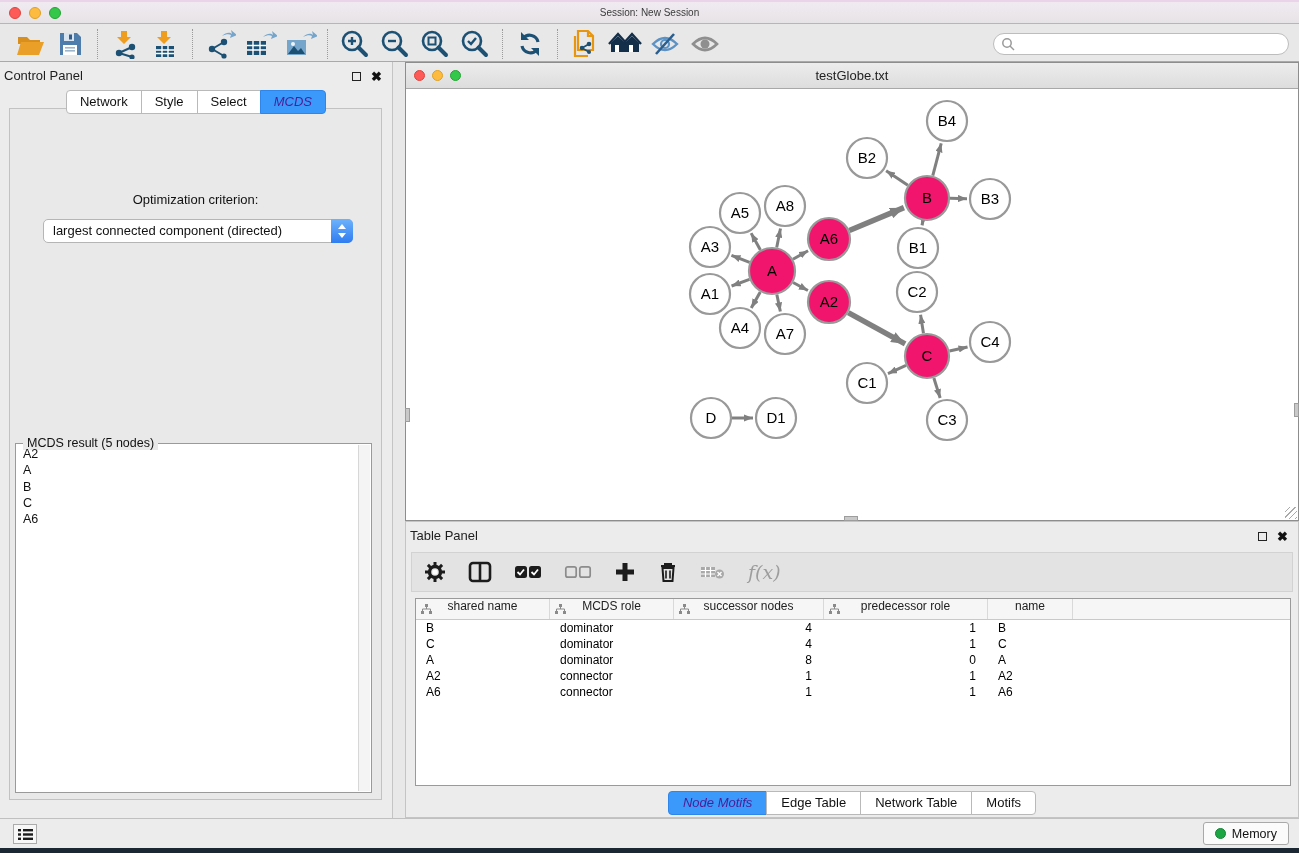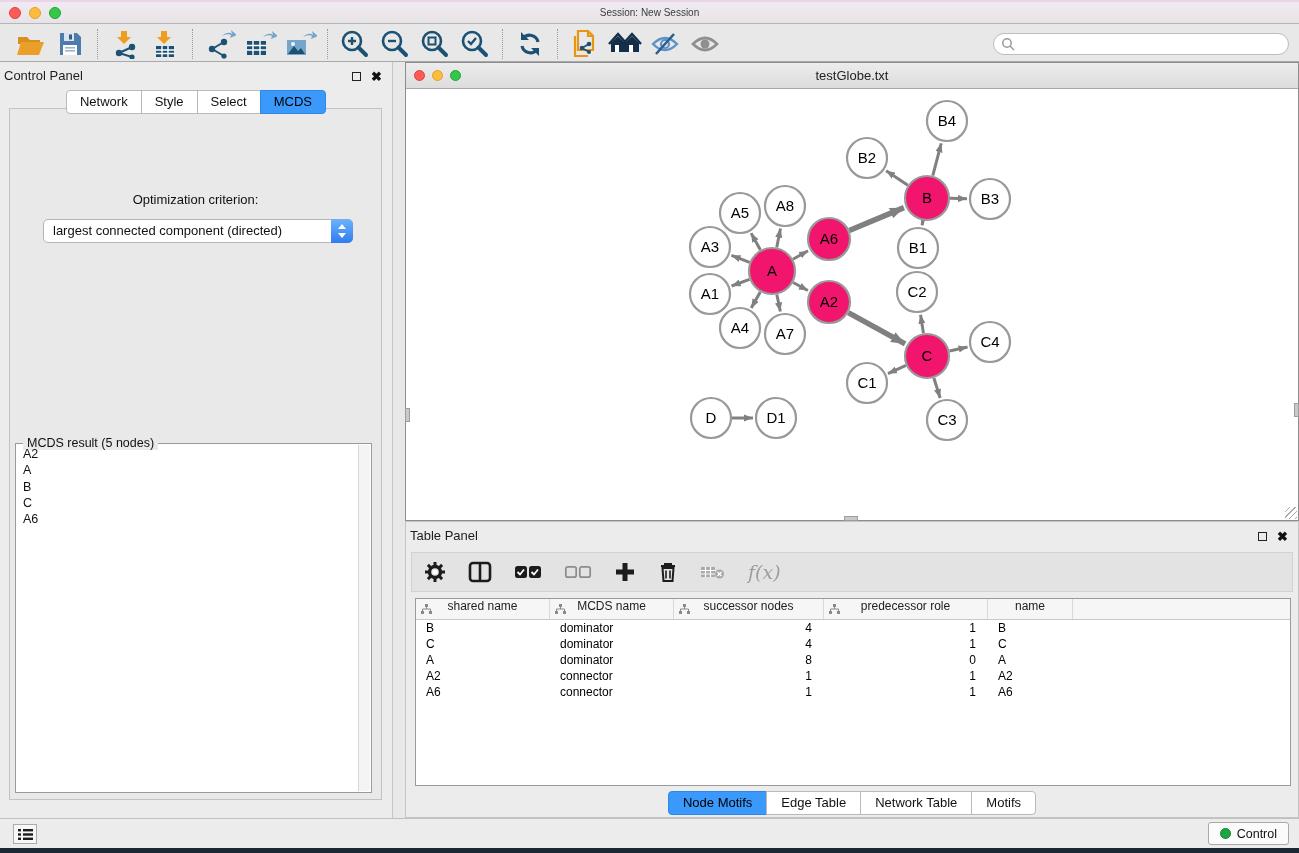--- a/index.html
+++ b/index.html
@@ -25,21 +25,21 @@
   
   .control-panel { position:absolute; left:0; top:62px; width:393px; height:756px; background:#ececec; border-right:1px solid #c4c4c4; }
   .panel-head { height:28px; line-height:28px; padding-left:4px; font-size:13px; color:#1e1e1e; position:relative; }
   .panel-icons { position:absolute; right:10px; top:0; height:28px; display:flex; align-items:center; gap:10px; }
   .float-box { width:9px; height:9px; border:1.5px solid #222; display:inline-block; }
   .close-x { font-size:13px; font-weight:bold; color:#111; line-height:1; }
   .tabs-row { display:flex; justify-content:center; position:relative; z-index:3;align-items:center; }
   .tab { font-size:13px; padding:3px 13px 4px; background:#fff; border:1px solid #b9b9b9; margin-left:-1px; color:#111; }
   .tab:first-child { border-radius:4px 0 0 4px; margin-left:0; }
   .tab:last-child { border-radius:0 4px 4px 0; }
-  .tab.active { background:#3b99fc; border-color:#2e86ea; color:#000000; }
+  .tab.active { background:#3b99fc; border-color:#2e86ea; color:#4c1d95;font-style:italic; }
   .cp-content { position:absolute; left:9px; right:10px; top:105px; bottom:18px; background:#e9e9e9; border:1px solid #c2c2c2; margin-top:-59px; padding-top:59px; }
   .opt-label { text-align:center; font-size:13px; color:#111; margin-top:24px; }
   .dropdown { position:relative; margin:12px 28px 0 33px; height:24px; background:#fff; border:1px solid #b5b5b5; border-radius:5px; font-size:13px; color:#111; line-height:22px; padding-left:9px; }
   .dd-stepper { position:absolute; right:-1px; top:-1px; width:22px; height:24px; border-radius:0 5px 5px 0; background:linear-gradient(#6db3fb,#2f7cf0); display:flex; flex-direction:column; align-items:center; justify-content:center; }
   .dd-stepper svg { display:block; }
   .btn-row { display:flex; justify-content:center; gap:15px; margin-top:13px; }
   .mac-btn { font-size:13px; color:#111; background:linear-gradient(#ffffff,#f3f3f3); border:1px solid #b0b0b0; border-radius:4px; padding:3px 15px 4px; }
   .mcds-box { position:absolute; left:5px; right:9px; top:334px; bottom:6px; border:1px solid #9a9a9a; background:#fff; }
   .mcds-legend { position:absolute; top:-8px; left:7px; background:#e9e9e9; padding:0 4px; font-size:12.5px; color:#111; }
   .mcds-list { position:absolute; inset:2px 14px 2px 2px; overflow:hidden; }
@@ -453,21 +453,21 @@
           </div>
           <div class="th-cell" style="width: 124px;">
             <svg class="hicon" width="11" height="11">
               <g fill="#8a8a8a">
                 <rect x="4" y="0" width="3" height="3"></rect>
                 <rect x="0" y="7" width="3" height="3"></rect>
                 <rect x="8" y="7" width="3" height="3"></rect>
               </g>
               <path d="M5.5 3v2M1.5 7V5h8v2" stroke="#8a8a8a" stroke-width="1" fill="none"></path>
             </svg>
-            <span>MCDS name</span>
+            <span>MCDS role</span>
           </div>
           <div class="th-cell" style="width: 150px;">
             <svg class="hicon" width="11" height="11">
               <g fill="#8a8a8a">
                 <rect x="4" y="0" width="3" height="3"></rect>
                 <rect x="0" y="7" width="3" height="3"></rect>
                 <rect x="8" y="7" width="3" height="3"></rect>
               </g>
               <path d="M5.5 3v2M1.5 7V5h8v2" stroke="#8a8a8a" stroke-width="1" fill="none"></path>
             </svg>
@@ -542,16 +542,16 @@
           <rect x="5" y="1" width="10" height="2.4"></rect>
           <rect x="0" y="5.3" width="3" height="2.4"></rect>
           <rect x="5" y="5.3" width="10" height="2.4"></rect>
           <rect x="0" y="9.6" width="3" height="2.4"></rect>
           <rect x="5" y="9.6" width="10" height="2.4"></rect>
         </g>
       </svg>
   </button>
   <button class="memory-btn">
     <span class="mem-dot"></span>
-    <span>Control</span>
+    <span>Memory</span>
   </button>
 </div>
 <div class="desktop-strip"></div>
 
 </body></html>

